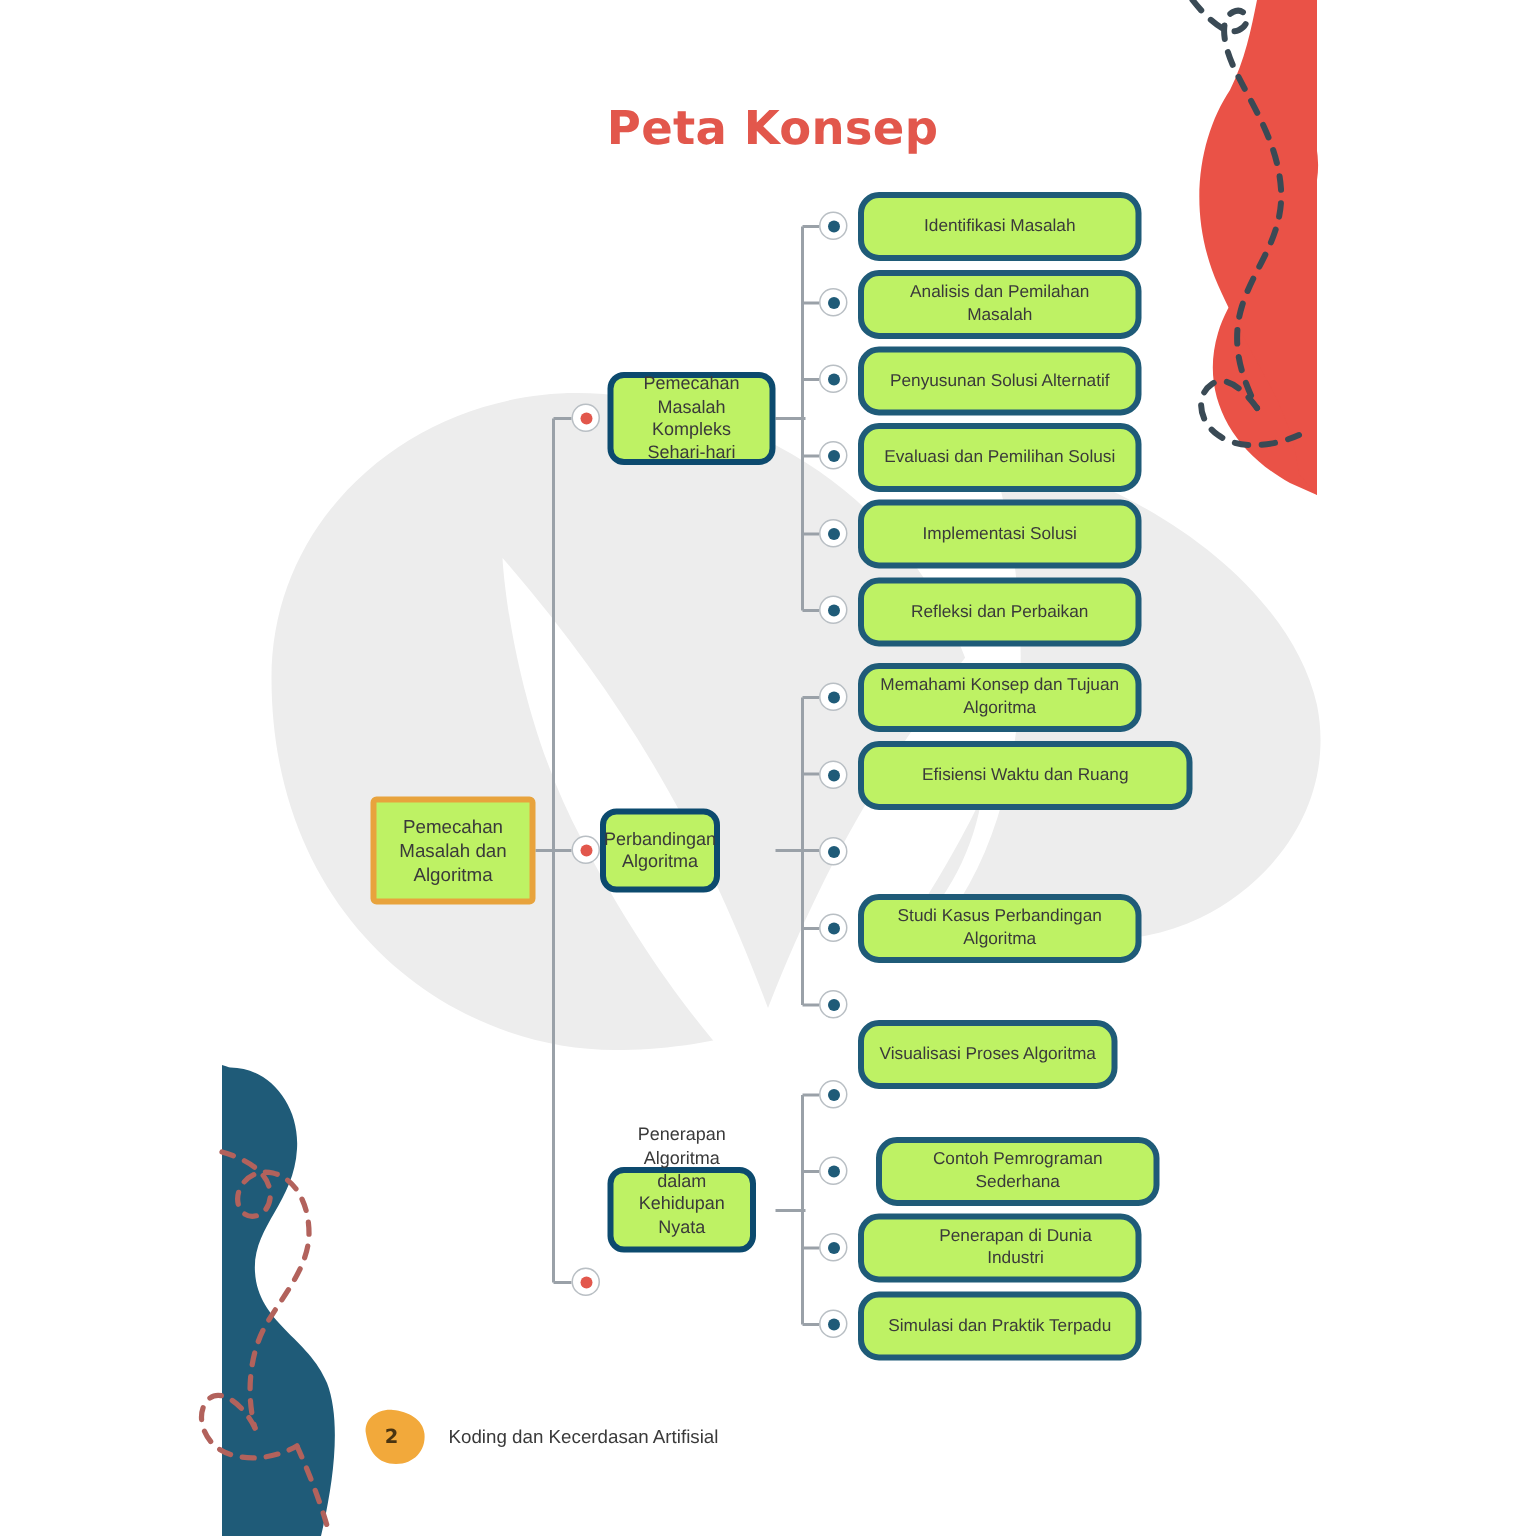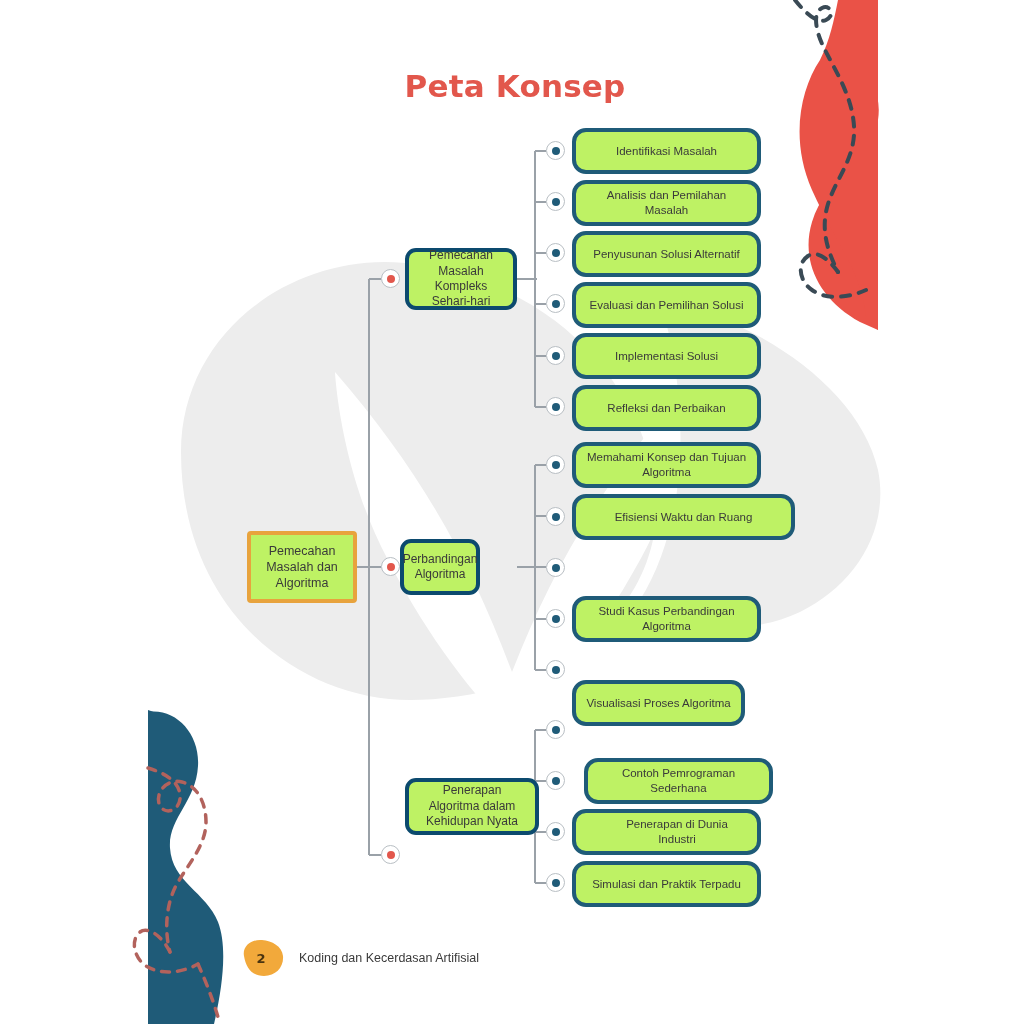--- a/index.html
+++ b/index.html
@@ -201,21 +201,21 @@
       </div>
 
     <div class="node node-branch" style="left:405px;top:248px;width:112px;height:62px;">
       <span>Pemecahan Masalah Kompleks Sehari-hari</span>
     </div>
 
     <div class="node node-branch" style="left:400px;top:539px;width:80px;height:56px;">
       <span>Perbandingan Algoritma</span>
     </div>
 
-    <div class="node node-branch" style="left:405px;top:778px;width:134px;height:57px;">
+    <div class="node node-branch" style="left:405px;top:778px;width:99px;height:57px;align-items:flex-end;">
       <span>Penerapan Algoritma dalam Kehidupan Nyata</span>
     </div>
 
     <div class="dot dot-blue" style="left:546px;top:141px;">
         <i></i>
       </div>
     <div class="dot dot-blue" style="left:546px;top:192px;">
         <i></i>
       </div>
     <div class="dot dot-blue" style="left:546px;top:243px;">

